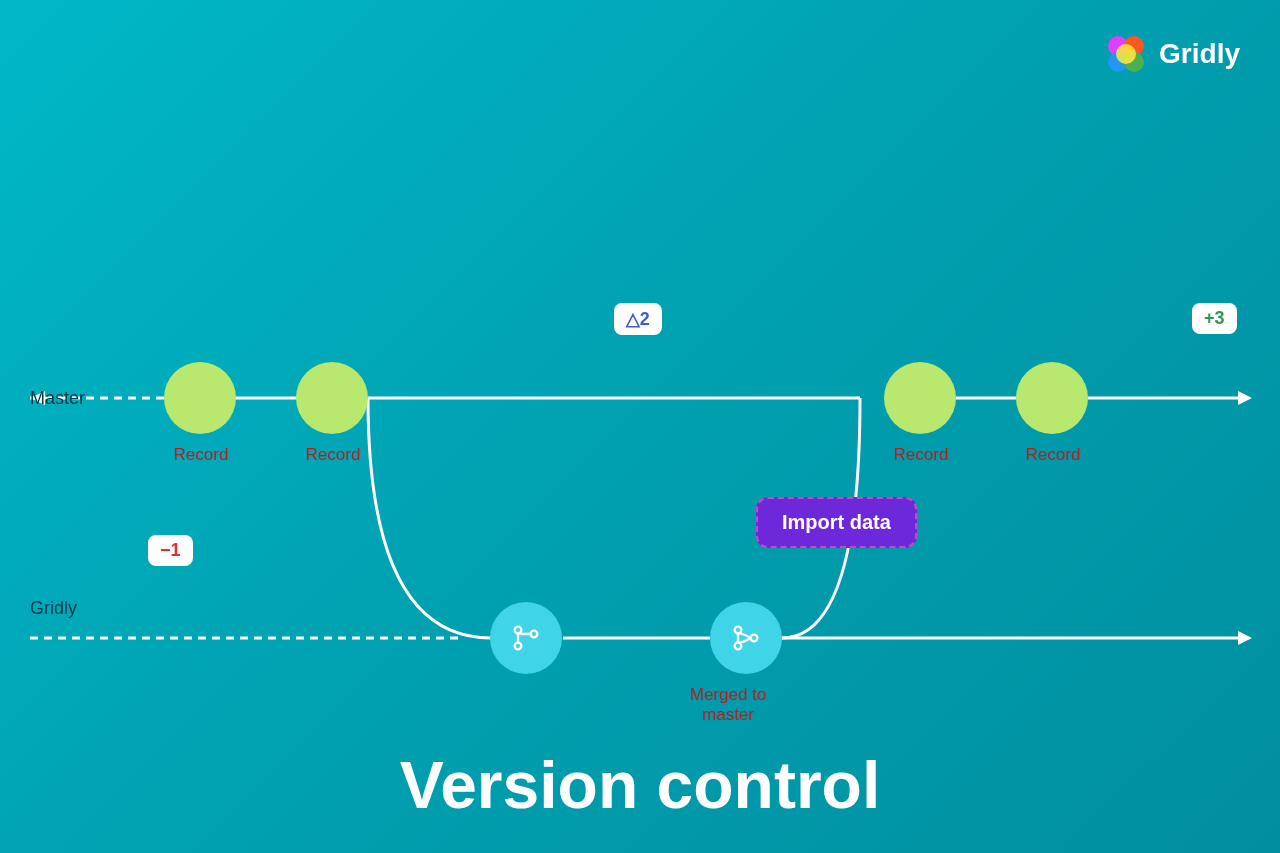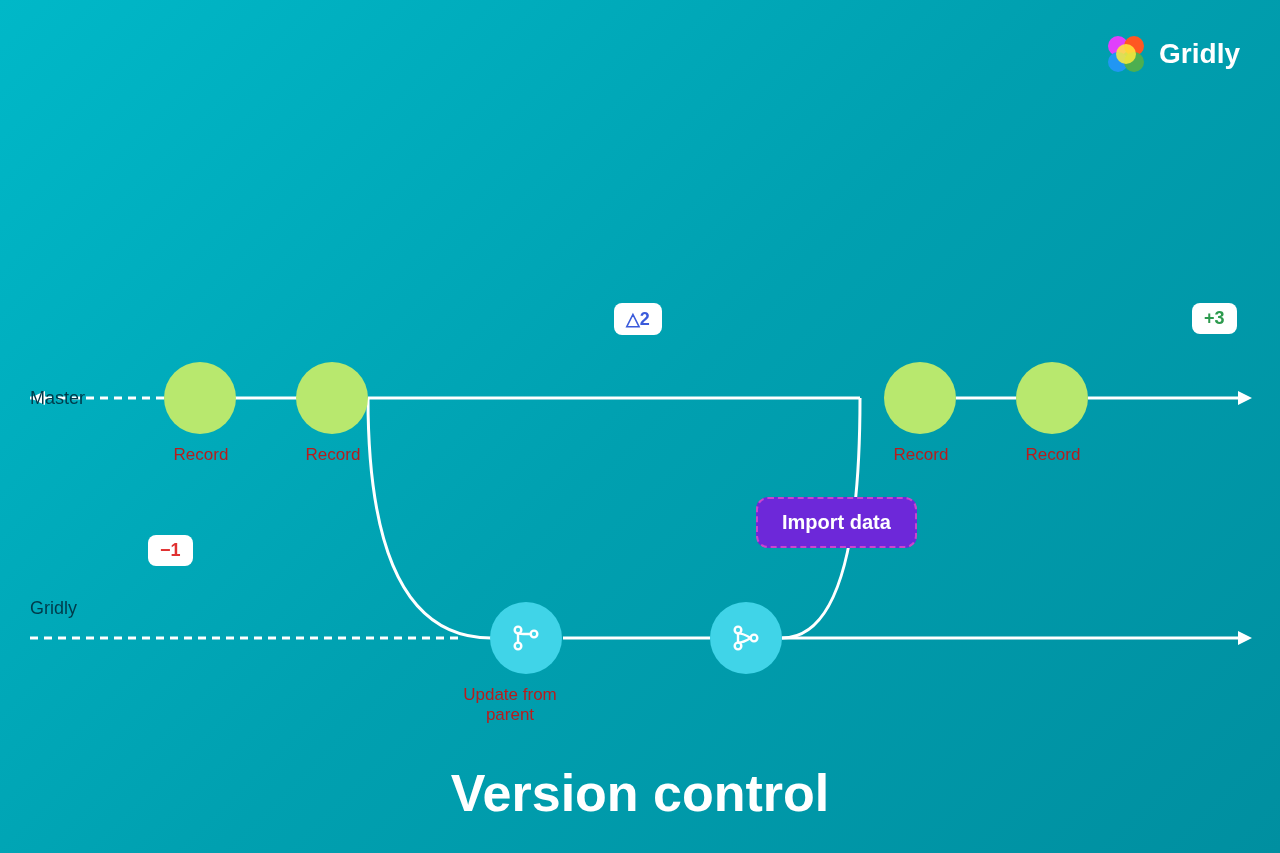--- a/index.html
+++ b/index.html
@@ -155,21 +155,21 @@
       color: white;
     }
 
     
     #version-title {
       position: absolute;
       bottom: 30px;
       left: 0;
       right: 0;
       text-align: center;
-      font-size: 52px;
+      font-size: 66px;
       font-weight: 900;
       color: white;
     }
   </style>
 </head>
 <body>
 
 <div id="logo">
   <svg id="logo-icon" viewBox="0 0 48 48" xmlns="http://www.w3.org/2000/svg">
 
@@ -242,21 +242,21 @@
     <svg width="32" height="32" viewBox="0 0 24 24" fill="none" xmlns="http://www.w3.org/2000/svg">
       <circle cx="6" cy="6" r="2.5" stroke="white" stroke-width="1.8"></circle>
       <circle cx="6" cy="18" r="2.5" stroke="white" stroke-width="1.8"></circle>
       <circle cx="18" cy="12" r="2.5" stroke="white" stroke-width="1.8"></circle>
       <line x1="6" y1="8.5" x2="6" y2="15.5" stroke="white" stroke-width="1.8"></line>
       <path d="M 6 8.5 Q 10 8.5 15.5 12" stroke="white" stroke-width="1.8" fill="none"></path>
       <path d="M 6 15.5 Q 10 15.5 15.5 12" stroke="white" stroke-width="1.8" fill="none"></path>
     </svg>
   </div>
 
-  <div class="node-label" id="label-b1">Update from<br>parent</div>
+  <div class="node-label" id="label-b2">Merged to<br>master</div>
 
   <div class="badge badge-blue" id="badge-delta">△2</div>
   <div class="badge badge-green" id="badge-plus">+3</div>
   <div class="badge badge-red" id="badge-minus">−1</div>
 
   <div id="import-box">Import data</div>
 </div>
 
 <div id="version-title">Version control</div>
 

